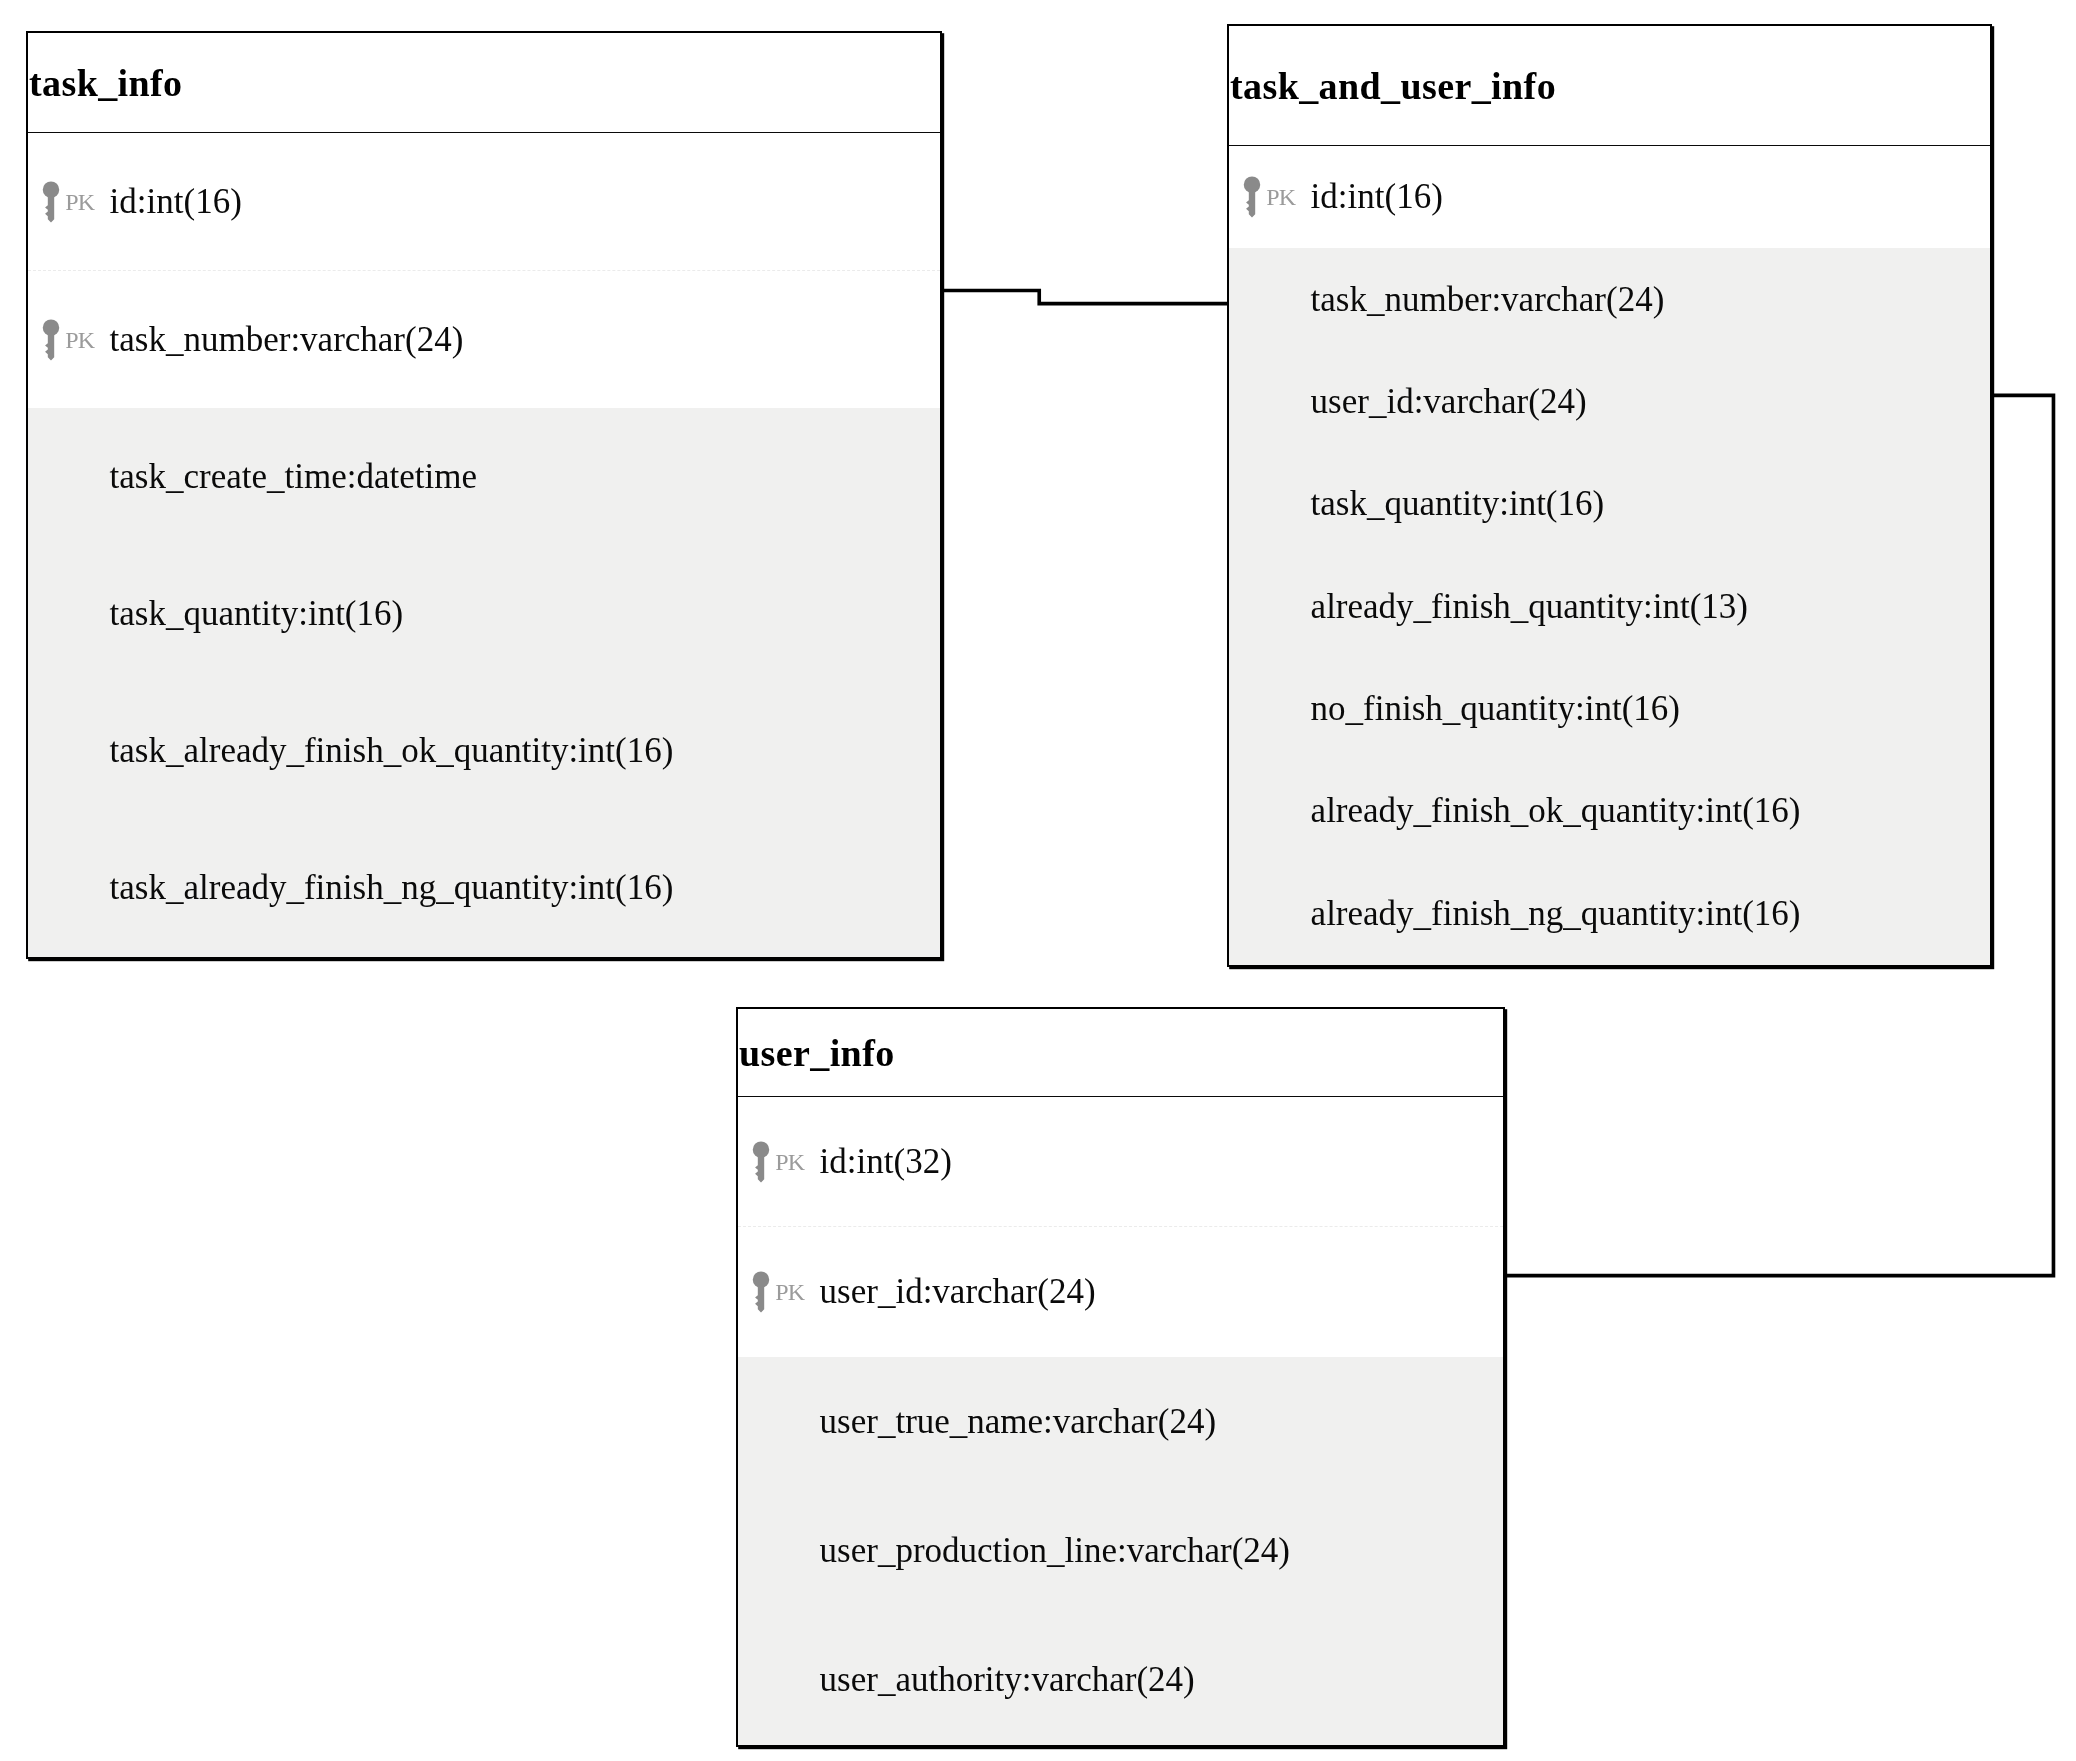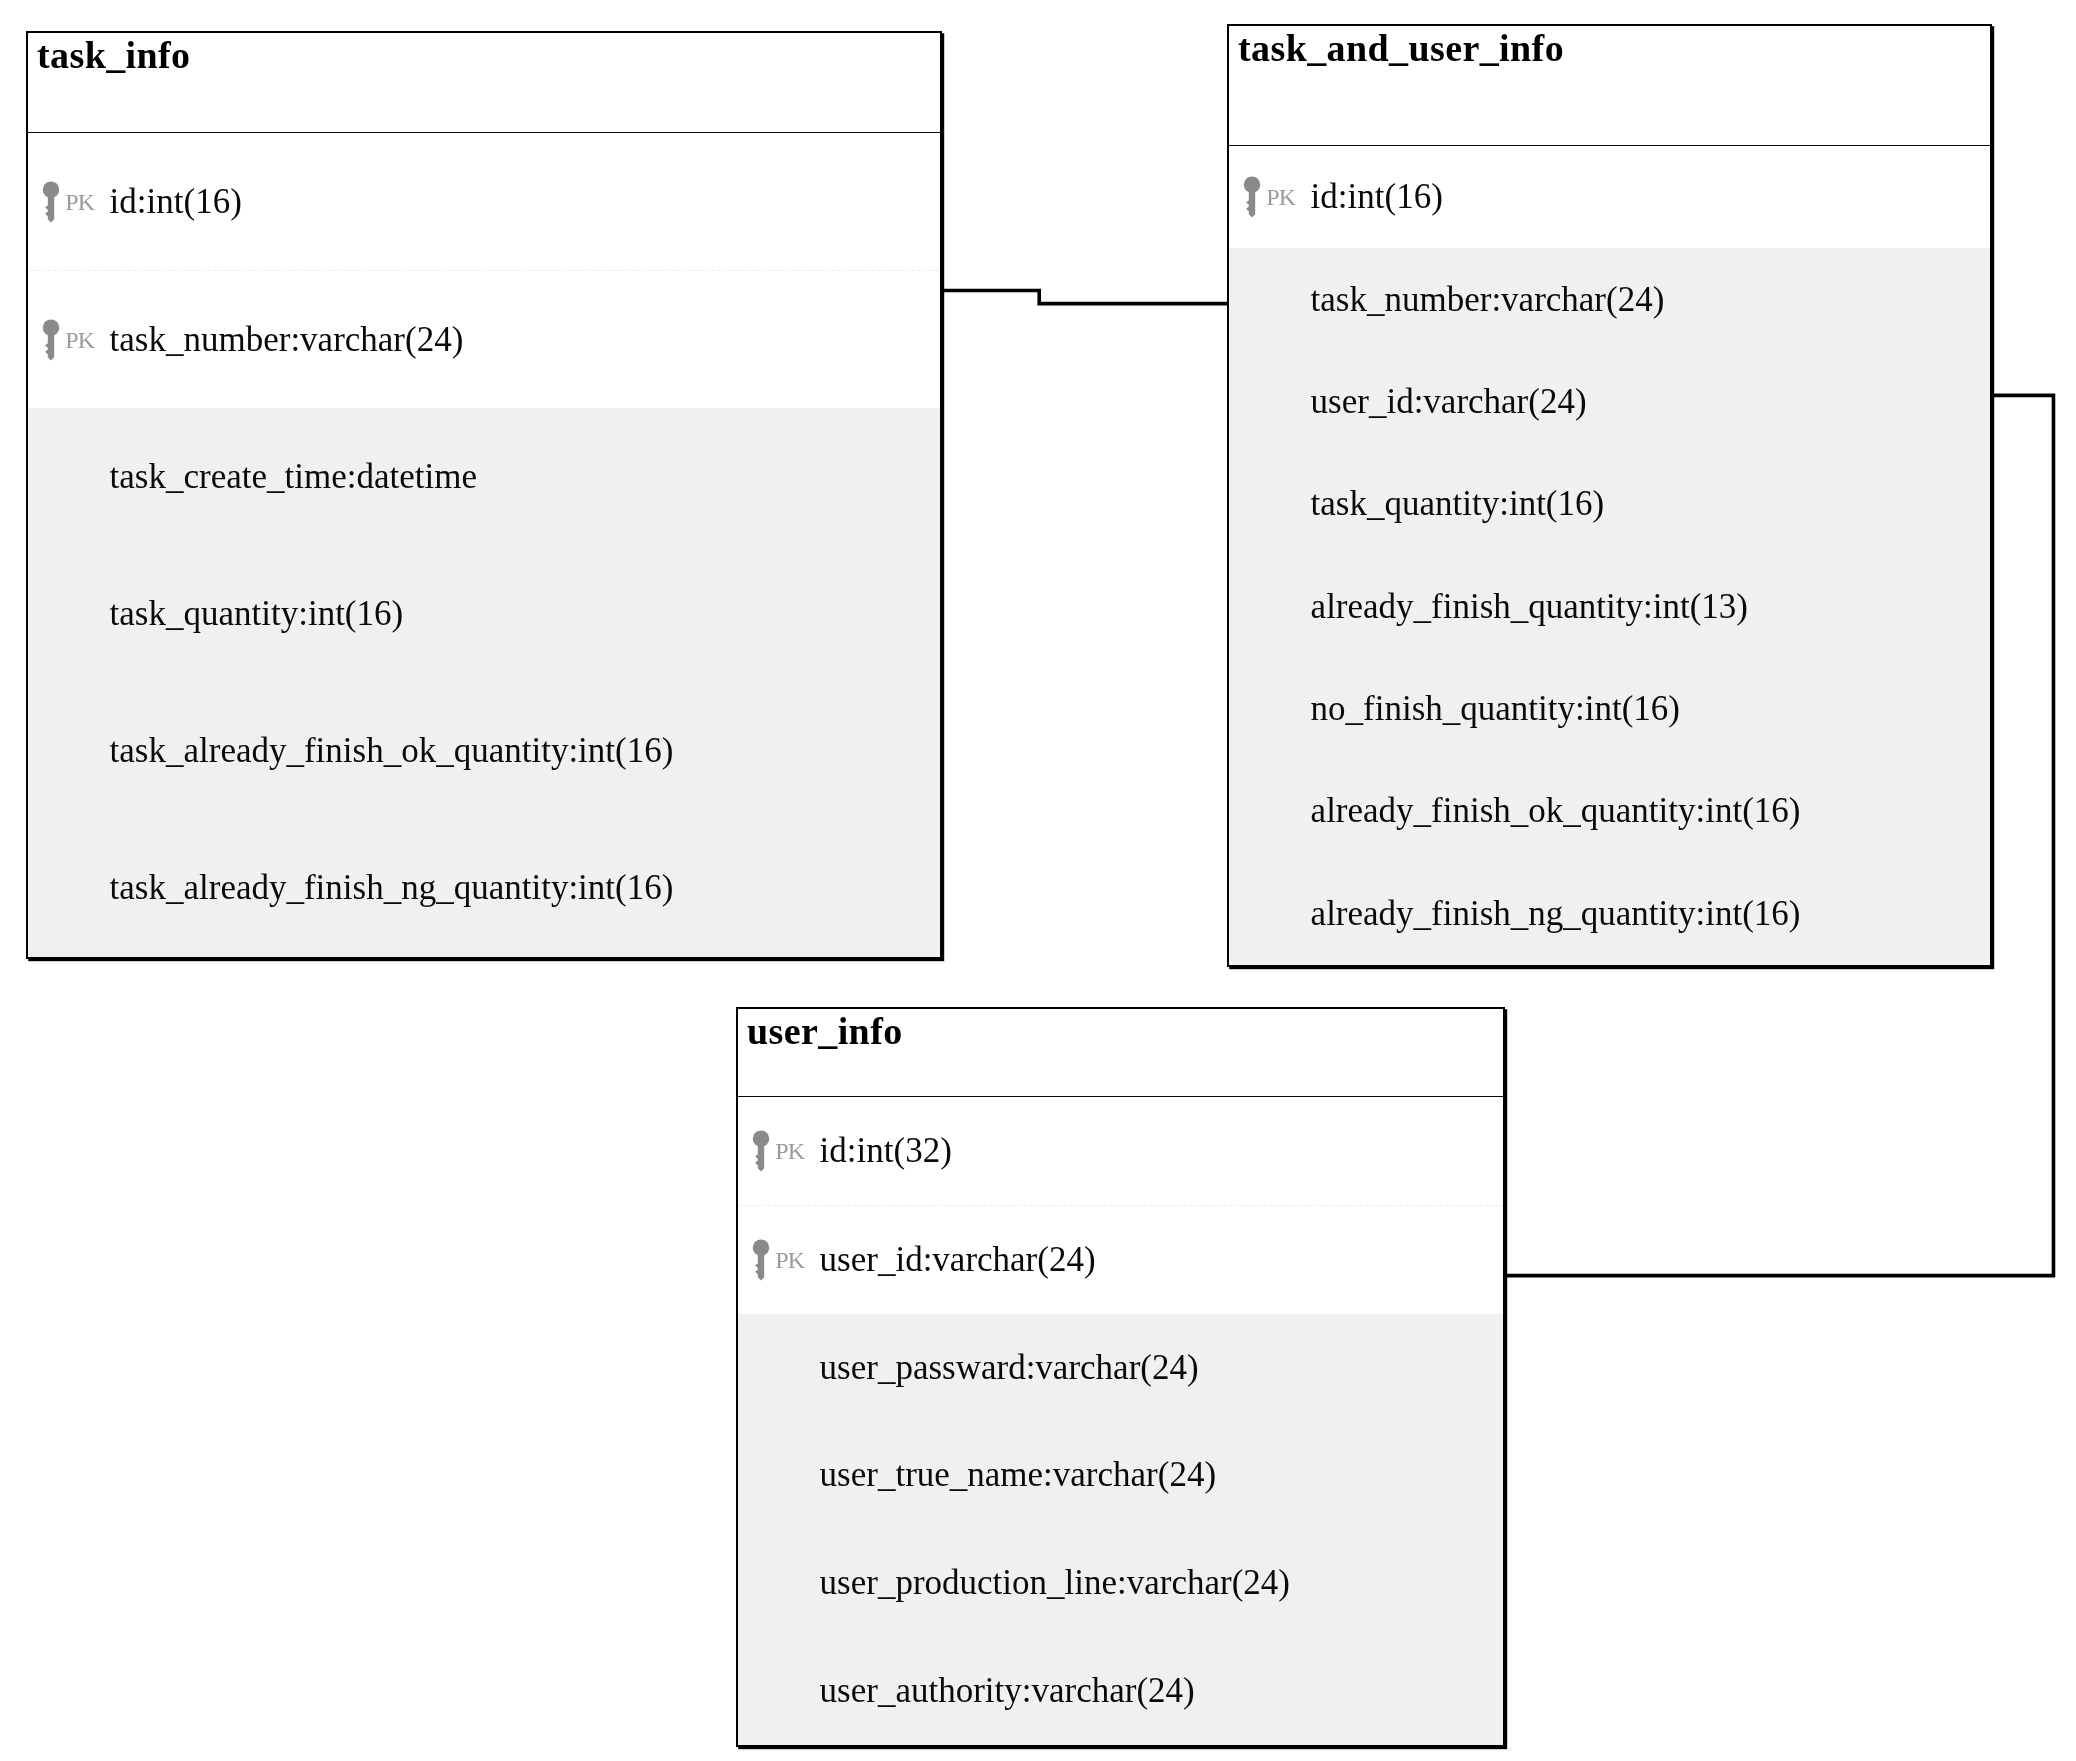--- a/index.html
+++ b/index.html
@@ -16,22 +16,22 @@
   .table{
     position:absolute;
     background:#ffffff;
     border:2.9px solid #000000;
     box-shadow:2.2px 2.2px 0 #000000;
     box-sizing:border-box;
     display:flex;flex-direction:column;
   }
   .thead{
     flex:none;
-    display:flex;align-items:flex-start;
-    padding-left:9px;
+    display:flex;align-items:center;
+    padding-left:1px;
     background:#ffffff;
     border-bottom:1.5px solid #0a0a0a;
     box-sizing:border-box;
   }
   .ttitle{
     margin:0;
     font-size:38px;font-weight:700;color:#000000;
     letter-spacing:0.4px;
     white-space:nowrap;
   }
@@ -184,24 +184,20 @@
             <svg class="keyicon" viewBox="0 0 24 46" xmlns="http://www.w3.org/2000/svg">
               <circle cx="12" cy="9.5" r="9"></circle>
               <path d="M8.5 15v11.5l-3 2.5 3 2.5v2l-3 2.5 3 2.5v3.5l3.5 3.5 3.5-3.5V15z"></path>
             </svg>
             <span class="pklabel">PK</span>
           </span>
           <span class="flabel">user_id:varchar(24)</span>
         </div>
         <div class="row">
           <span class="pkslot"></span>
-          <span class="flabel">user_passward:varchar(24)</span>
-        </div>
-        <div class="row">
-          <span class="pkslot"></span>
           <span class="flabel">user_true_name:varchar(24)</span>
         </div>
         <div class="row">
           <span class="pkslot"></span>
           <span class="flabel">user_production_line:varchar(24)</span>
         </div>
         <div class="row">
           <span class="pkslot"></span>
           <span class="flabel">user_authority:varchar(24)</span>
         </div>

